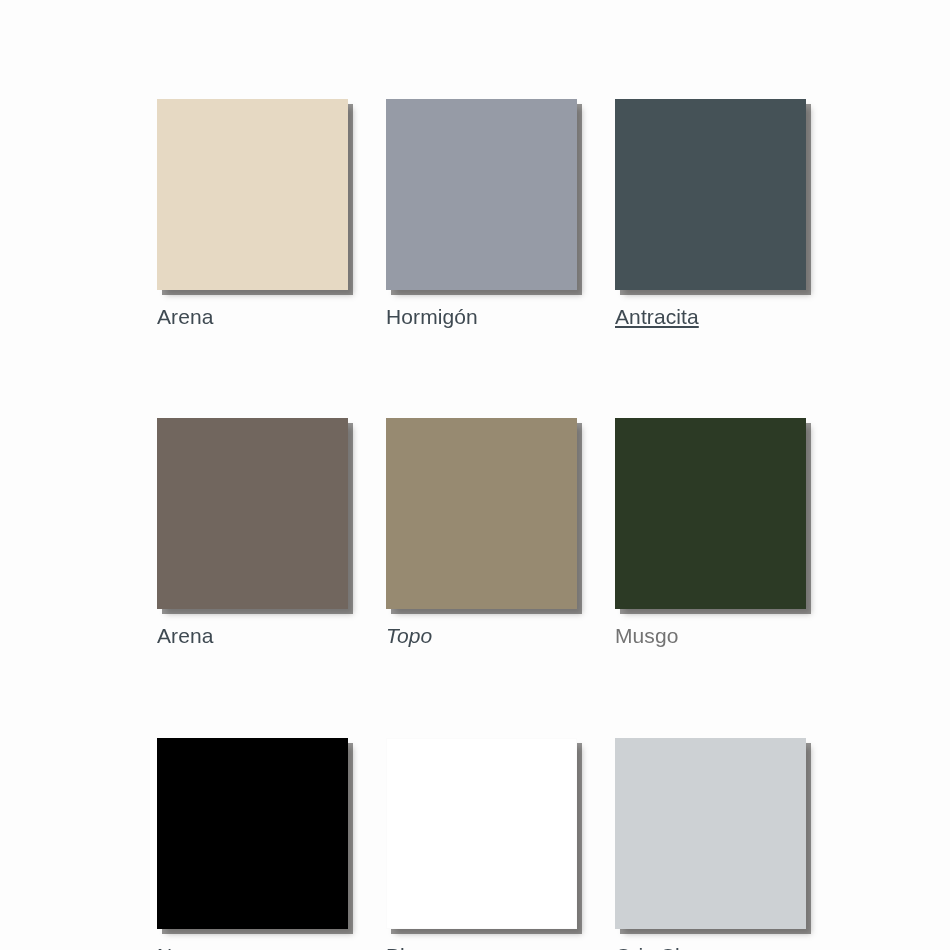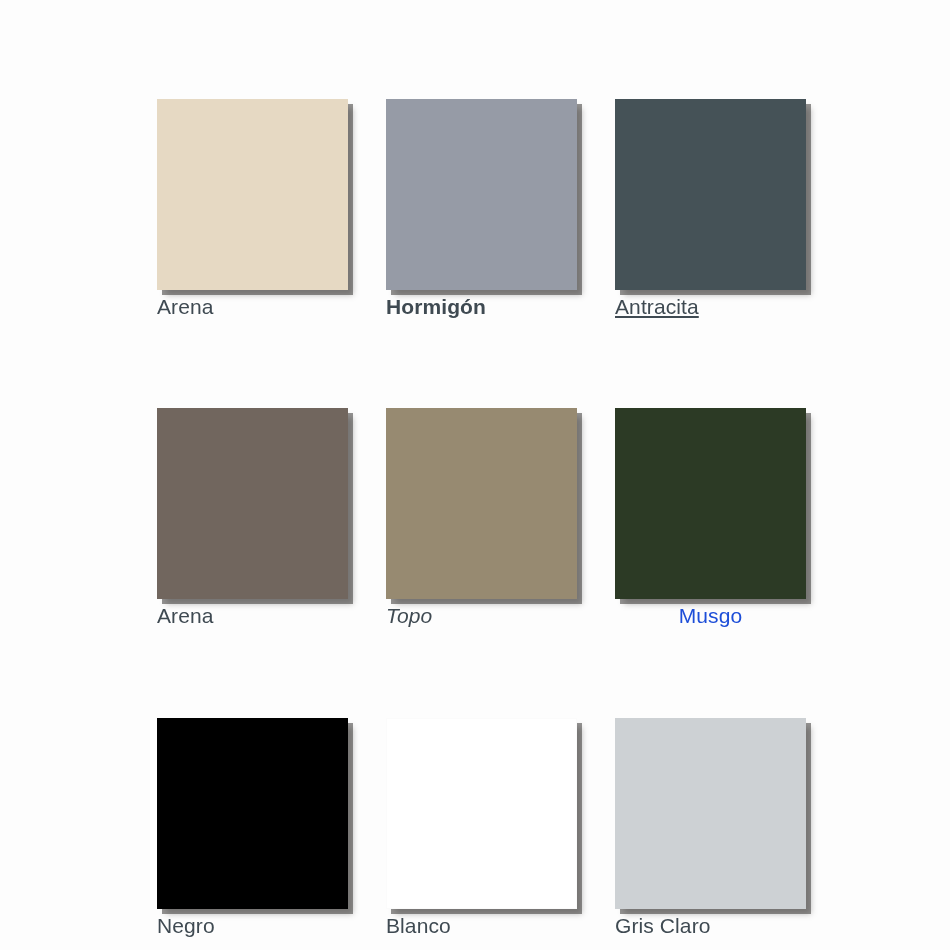--- a/index.html
+++ b/index.html
@@ -37,61 +37,61 @@
                 7px 7px 6px -2px rgba(90, 88, 86, 0.40);
   }
 
   .swatch-chip.has-outline {
     box-shadow: 5px 5px 0 0 rgba(60, 58, 56, 0.55),
                 7px 7px 6px -2px rgba(90, 88, 86, 0.40),
                 inset 0 0 0 1px #fbfbfb;
   }
 
   .swatch-label {
-    margin-top: 4px;
+    margin-top: 14px;
     font-size: 21px;
     line-height: 1.25;
     color: #3f4a52;
     letter-spacing: 0.1px;
     white-space: nowrap;
   }
 </style>
 </head>
 <body style="background: rgb(253, 253, 253);">
 
 <div class="palette">
 
   <div class="swatch-cell">
     <div class="swatch-chip" style="background-color: rgb(230, 217, 195);"></div>
     <div class="swatch-label" style="color: rgb(63, 74, 82);">Arena</div>
   </div>
 
   <div class="swatch-cell">
     <div class="swatch-chip" style="background-color: rgb(150, 155, 166);"></div>
-    <div class="swatch-label" style="color: rgb(63, 74, 82); font-weight: bold;">Hormigón</div>
+    <div class="swatch-label" style="color: rgb(63, 74, 82);">Hormigón</div>
   </div>
 
   <div class="swatch-cell">
     <div class="swatch-chip" style="background-color: rgb(69, 82, 87);"></div>
     <div class="swatch-label" style="color: rgb(63, 74, 82); text-decoration: underline;">Antracita</div>
   </div>
 
   <div class="swatch-cell">
     <div class="swatch-chip" style="background-color: rgb(113, 102, 94);"></div>
     <div class="swatch-label" style="color: rgb(63, 74, 82);">Arena</div>
   </div>
 
   <div class="swatch-cell">
     <div class="swatch-chip" style="background-color: rgb(151, 138, 113);"></div>
     <div class="swatch-label" style="color: rgb(63, 74, 82); font-style: italic;">Topo</div>
   </div>
 
   <div class="swatch-cell">
     <div class="swatch-chip" style="background-color: rgb(44, 58, 37);"></div>
-    <div class="swatch-label" style="color: #1d4ed8; text-align: center;">Musgo</div>
+    <div class="swatch-label" style="color: #737373;">Musgo</div>
   </div>
 
   <div class="swatch-cell">
     <div class="swatch-chip" style="background-color: rgb(0, 0, 0);"></div>
     <div class="swatch-label" style="color: rgb(63, 74, 82);">Negro</div>
   </div>
 
   <div class="swatch-cell">
     <div class="swatch-chip has-outline" style="background-color: rgb(255, 255, 255);"></div>
     <div class="swatch-label" style="color: rgb(63, 74, 82);">Blanco</div>

